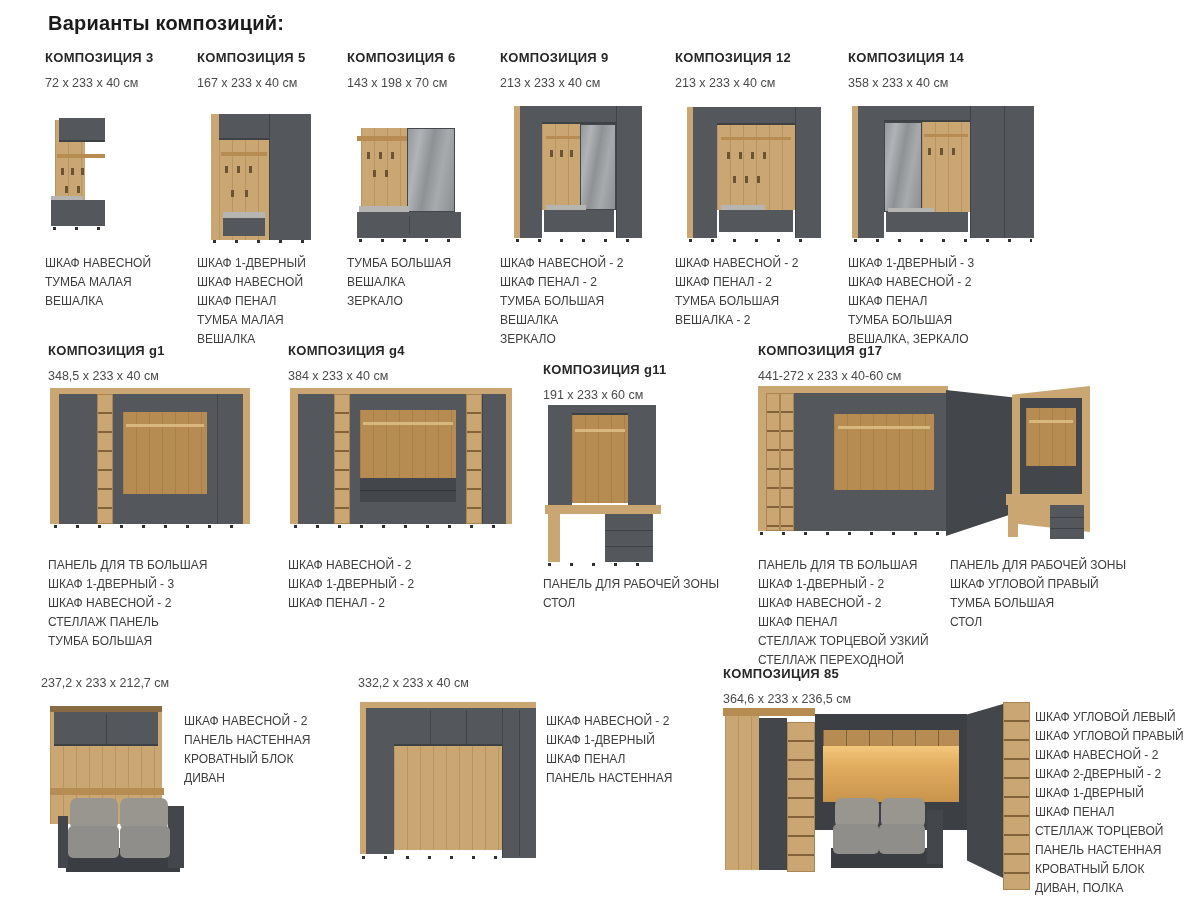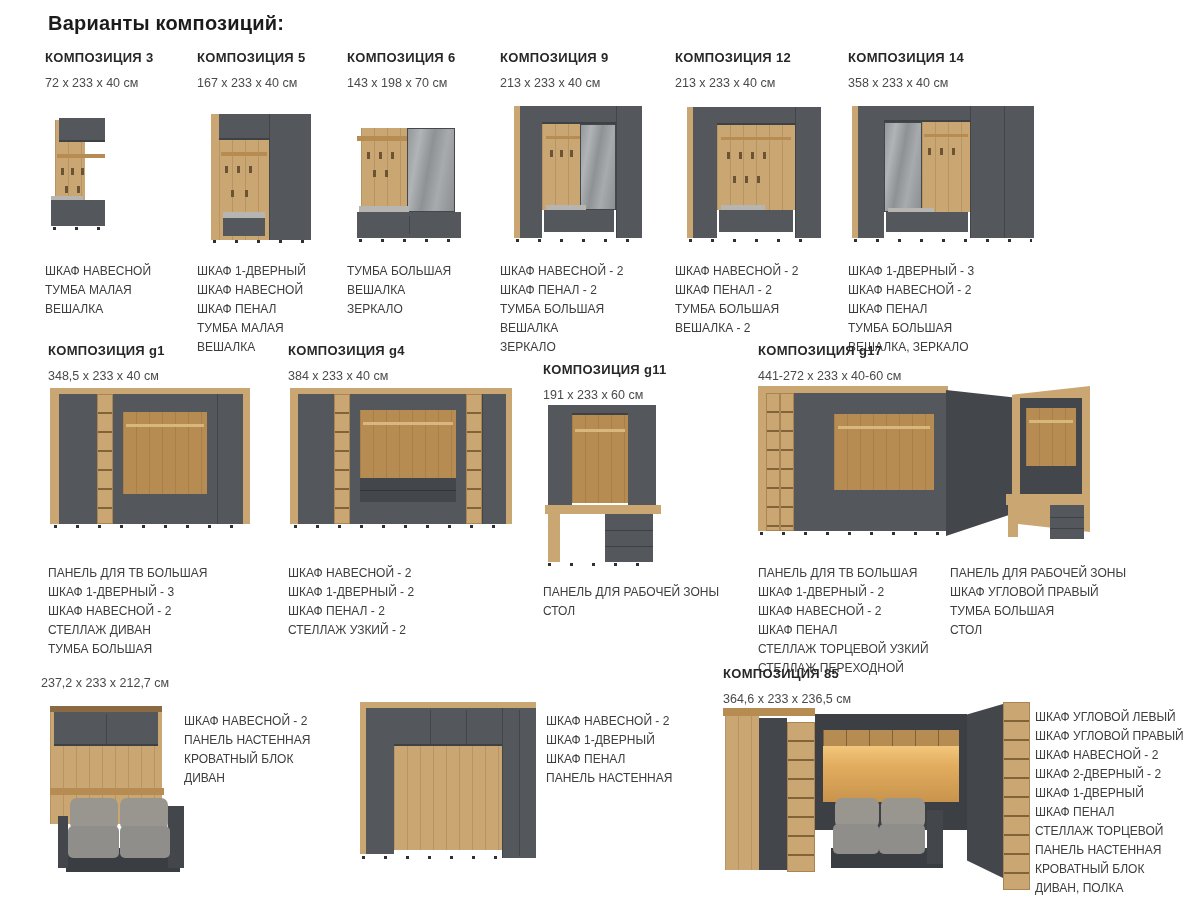--- a/index.html
+++ b/index.html
@@ -5,21 +5,21 @@
   html,body{margin:0;padding:0;background:#ffffff;}
   body{font-family:"Liberation Sans",sans-serif;-webkit-font-smoothing:antialiased;}
   .page{position:relative;width:1200px;height:900px;background:#fff;overflow:hidden;}
   .h1{position:absolute;left:48px;top:12px;font-size:20px;font-weight:bold;color:#1b1b1b;letter-spacing:.2px;}
   .card{position:absolute;}
   .c-title{font-size:13px;font-weight:bold;color:#272727;letter-spacing:.3px;line-height:16px;white-space:nowrap;}
   .c-dims{font-size:12.5px;color:#4a4a4a;margin-top:9px;line-height:16px;white-space:nowrap;}
   .img{position:relative;margin-top:13px;}
   .img.r2{margin-top:0;}
   .img.abs{position:absolute;margin:0;}
-  .items{font-size:12px;color:#3d3d3d;line-height:19px;margin-top:20px;}
+  .items{font-size:12px;color:#3d3d3d;line-height:19px;margin-top:12px;}
   .items.abs{position:absolute;margin:0;}
   .item-line{white-space:nowrap;}
   .two-lists{display:flex;column-gap:14px;}
   
   .p{display:block;position:absolute;}
   .w{background:var(--wood,#c9a672);}
   .w2{background:var(--wood-dark,#b78c52);}
   .wl{background:var(--wood-light,#d8b77f);}
   .g{background:var(--gray,#54585d);}
   .g2{background:var(--gray-dark,#43474b);}
@@ -216,21 +216,21 @@
       <i class="p w2 planks" style="left:75px;top:28px;width:84px;height:82px"></i>
       <i class="p wl" style="left:78px;top:40px;width:78px;height:3px"></i>
       <i class="p g sl" style="left:169px;top:10px;width:26px;height:130px"></i>
       <i class="p w" style="left:195px;top:10px;width:7px;height:130px"></i>
       <i class="p feet" style="left:6px;top:141px;width:192px"></i>
     </div>
     <div class="items">
         <div class="item-line">ПАНЕЛЬ ДЛЯ ТВ БОЛЬШАЯ</div>
         <div class="item-line">ШКАФ 1-ДВЕРНЫЙ - 3</div>
         <div class="item-line">ШКАФ НАВЕСНОЙ - 2</div>
-        <div class="item-line">СТЕЛЛАЖ ДИВАН</div>
+        <div class="item-line">СТЕЛЛАЖ ПАНЕЛЬ</div>
         <div class="item-line">ТУМБА БОЛЬШАЯ</div>
       </div>
   </div>
 
   <div class="card" style="left:288px;top:343px;width:240px">
     <div class="c-title">КОМПОЗИЦИЯ g4</div>
     <div class="c-dims">384 x 233 x 40 см</div>
     <div class="img r2" style="height:160px">
       <i class="p w" style="left:2px;top:4px;width:222px;height:6px"></i>
       <i class="p w" style="left:2px;top:10px;width:8px;height:130px"></i>
@@ -243,21 +243,20 @@
       <i class="p hs" style="left:72px;top:106px;width:96px"></i>
       <i class="p ladder" style="left:178px;top:10px;width:16px;height:130px"></i>
       <i class="p g sl" style="left:194px;top:10px;width:24px;height:130px"></i>
       <i class="p w" style="left:218px;top:10px;width:6px;height:130px"></i>
       <i class="p feet" style="left:6px;top:141px;width:212px"></i>
     </div>
     <div class="items">
         <div class="item-line">ШКАФ НАВЕСНОЙ - 2</div>
         <div class="item-line">ШКАФ 1-ДВЕРНЫЙ - 2</div>
         <div class="item-line">ШКАФ ПЕНАЛ - 2</div>
-        <div class="item-line">СТЕЛЛАЖ УЗКИЙ - 2</div>
       </div>
   </div>
 
   <div class="card" style="left:543px;top:362px;width:200px">
     <div class="c-title">КОМПОЗИЦИЯ g11</div>
     <div class="c-dims">191 x 233 x 60 см</div>
     <div class="img r2" style="height:160px">
       <i class="p g" style="left:5px;top:2px;width:24px;height:100px"></i>
       <i class="p g edge-b" style="left:29px;top:2px;width:56px;height:10px"></i>
       <i class="p w2 planks" style="left:29px;top:12px;width:56px;height:88px"></i>
@@ -336,20 +335,21 @@
     </div>
     <div class="items abs" style="left:143px;top:46px;width:155px">
         <div class="item-line">ШКАФ НАВЕСНОЙ - 2</div>
         <div class="item-line">ПАНЕЛЬ НАСТЕННАЯ</div>
         <div class="item-line">КРОВАТНЫЙ БЛОК</div>
         <div class="item-line">ДИВАН</div>
       </div>
   </div>
 
   <div class="card" style="left:358px;top:666px;width:360px;height:230px">
+    <div class="c-dims">332,2 x 233 x 40 см</div>
     <div class="img abs" style="left:2px;top:34px;width:186px;height:166px">
       <i class="p w" style="left:0;top:2px;width:176px;height:6px"></i>
       <i class="p w" style="left:0;top:8px;width:6px;height:146px"></i>
       <i class="p g" style="left:6px;top:8px;width:28px;height:146px"></i>
       <i class="p g edge-b" style="left:34px;top:8px;width:108px;height:38px"></i>
       <i class="p vs" style="left:70px;top:10px;height:34px"></i>
       <i class="p vs" style="left:106px;top:10px;height:34px"></i>
       <i class="p w planks" style="left:34px;top:46px;width:108px;height:104px"></i>
       <i class="p g sl" style="left:142px;top:8px;width:34px;height:150px"></i>
       <i class="p vs" style="left:159px;top:10px;height:146px"></i>

